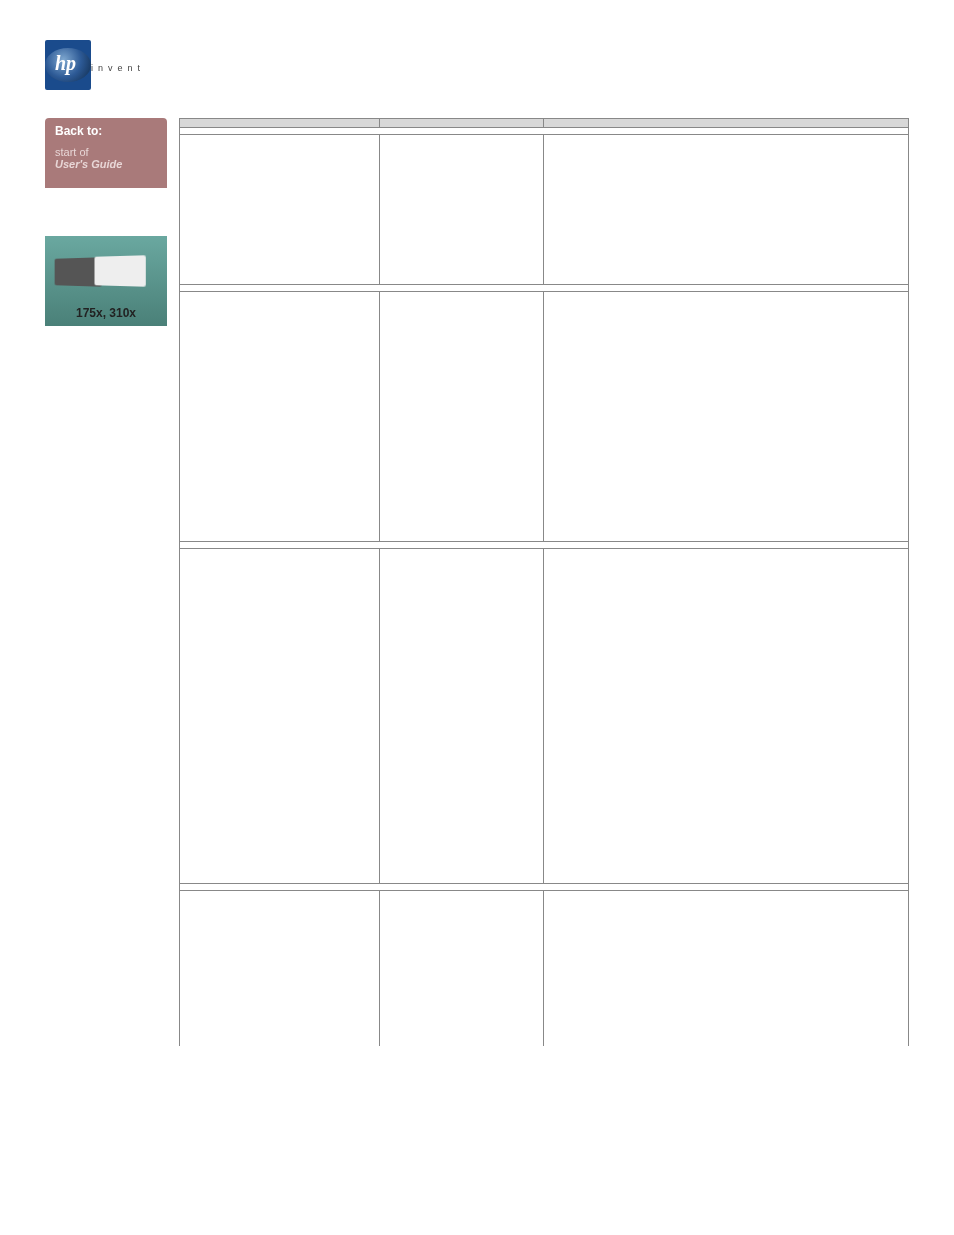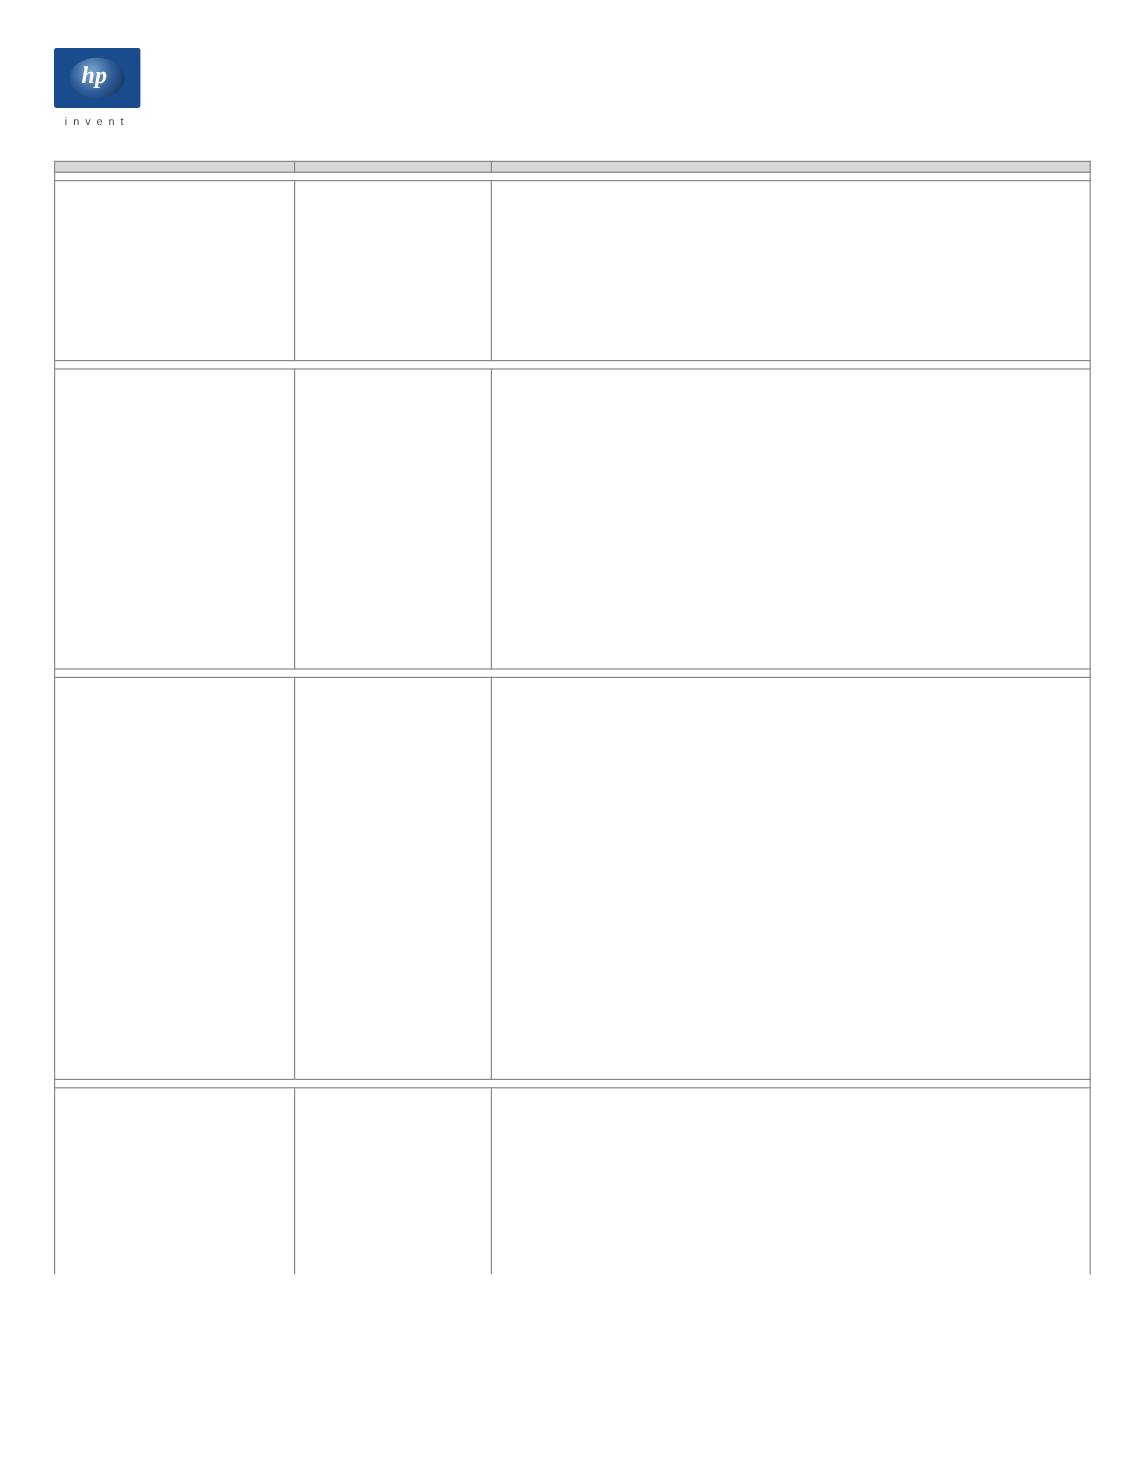--- a/index.html
+++ b/index.html
@@ -1,19 +1,19 @@
 <!DOCTYPE html>
 <html><head>
 <meta charset="utf-8">
 <style>
   * { box-sizing: border-box; margin: 0; padding: 0; }
   body { background: #fff; font-family: sans-serif; width: 954px; }
   .page { padding: 40px 45px; }
   .header { display: flex; align-items: flex-start; gap: 20px; }
-  .logo { width: 72px; display: flex; flex-direction: column; align-items: center; }
+  .logo { width: 72px; display: flex; flex-direction: row; align-items: center; }
   .logo-box { width: 72px; height: 50px; background: #1a4b8c; display: flex; align-items: center; justify-content: center; border-radius: 2px; }
   .logo-inner { width: 46px; height: 34px; background: radial-gradient(circle at 40% 35%, #7fa8d0 0%, #2d5a96 50%, #0d2847 100%); border-radius: 50%; position: relative; }
   .logo-inner::after { content: "hp"; color: #fff; font-style: italic; font-weight: bold; font-size: 20px; position: absolute; left: 10px; top: 4px; font-family: Georgia, serif; }
   .invent { font-size: 9px; letter-spacing: 5px; color: #444; text-align: center; margin-top: 6px; }
   
   .content { display: flex; margin-top: 28px; gap: 12px; }
   .sidebar { width: 122px; flex-shrink: 0; }
   .back-btn { background: #a97a7a; border-radius: 4px 4px 0 0; padding: 6px 10px 18px 10px; color: #fff; font-size: 11px; }
   .back-title { font-weight: bold; font-size: 12px; }
   .back-sub { margin-top: 8px; font-size: 11px; color: #e8d6d6; }
@@ -40,20 +40,34 @@
   <div class="header">
     <div class="logo">
       <div class="logo-box">
         <div class="logo-inner"></div>
       </div>
       <div class="invent">invent</div>
     </div>
   </div>
 
   <div class="content">
+    <div class="sidebar">
+      <div class="back-btn">
+        <div class="back-title">Back to:</div>
+        <div class="back-sub">
+          <span class="line1">start of</span>
+          <span class="line2">User's Guide</span>
+        </div>
+      </div>
+      <div class="product-img">
+        <div class="device1"></div>
+        <div class="device2"></div>
+        <div class="prod-label">175x, 310x</div>
+      </div>
+    </div>
 
     <div class="main">
       <table class="tbl">
         <colgroup>
             <col class="col1">
             <col class="col2">
             <col>
           </colgroup>
         <tbody>
             <tr>

